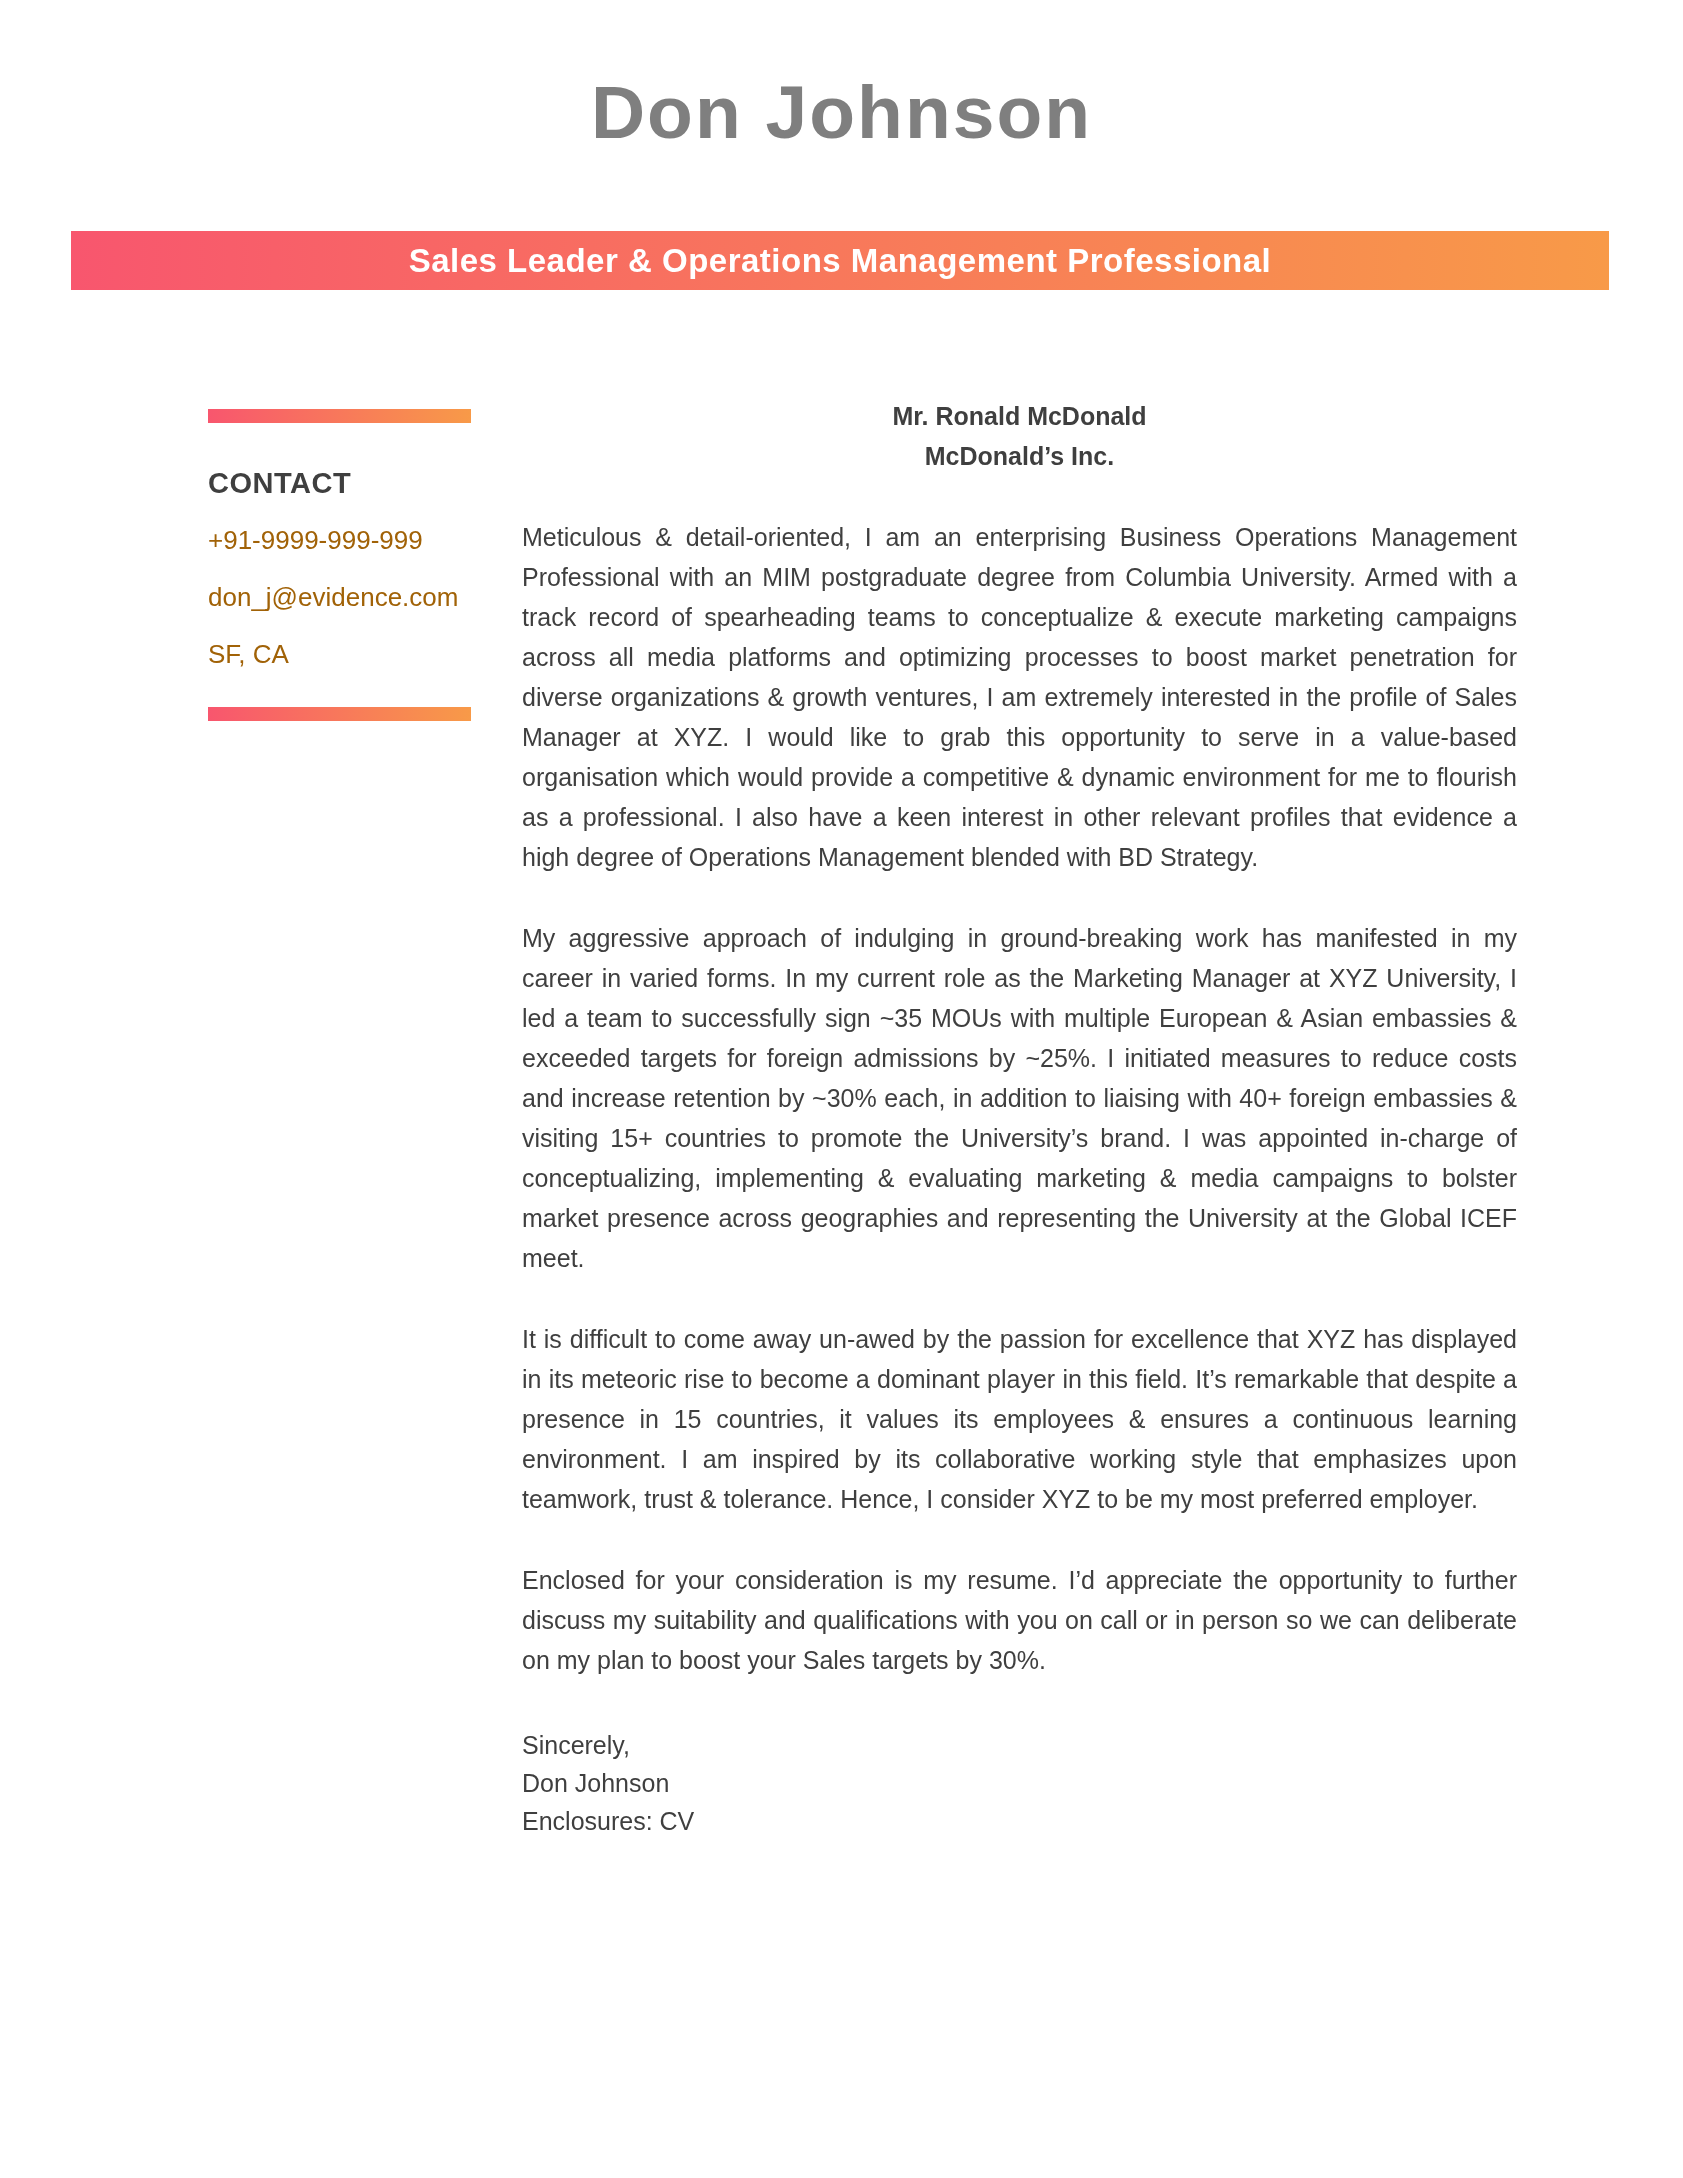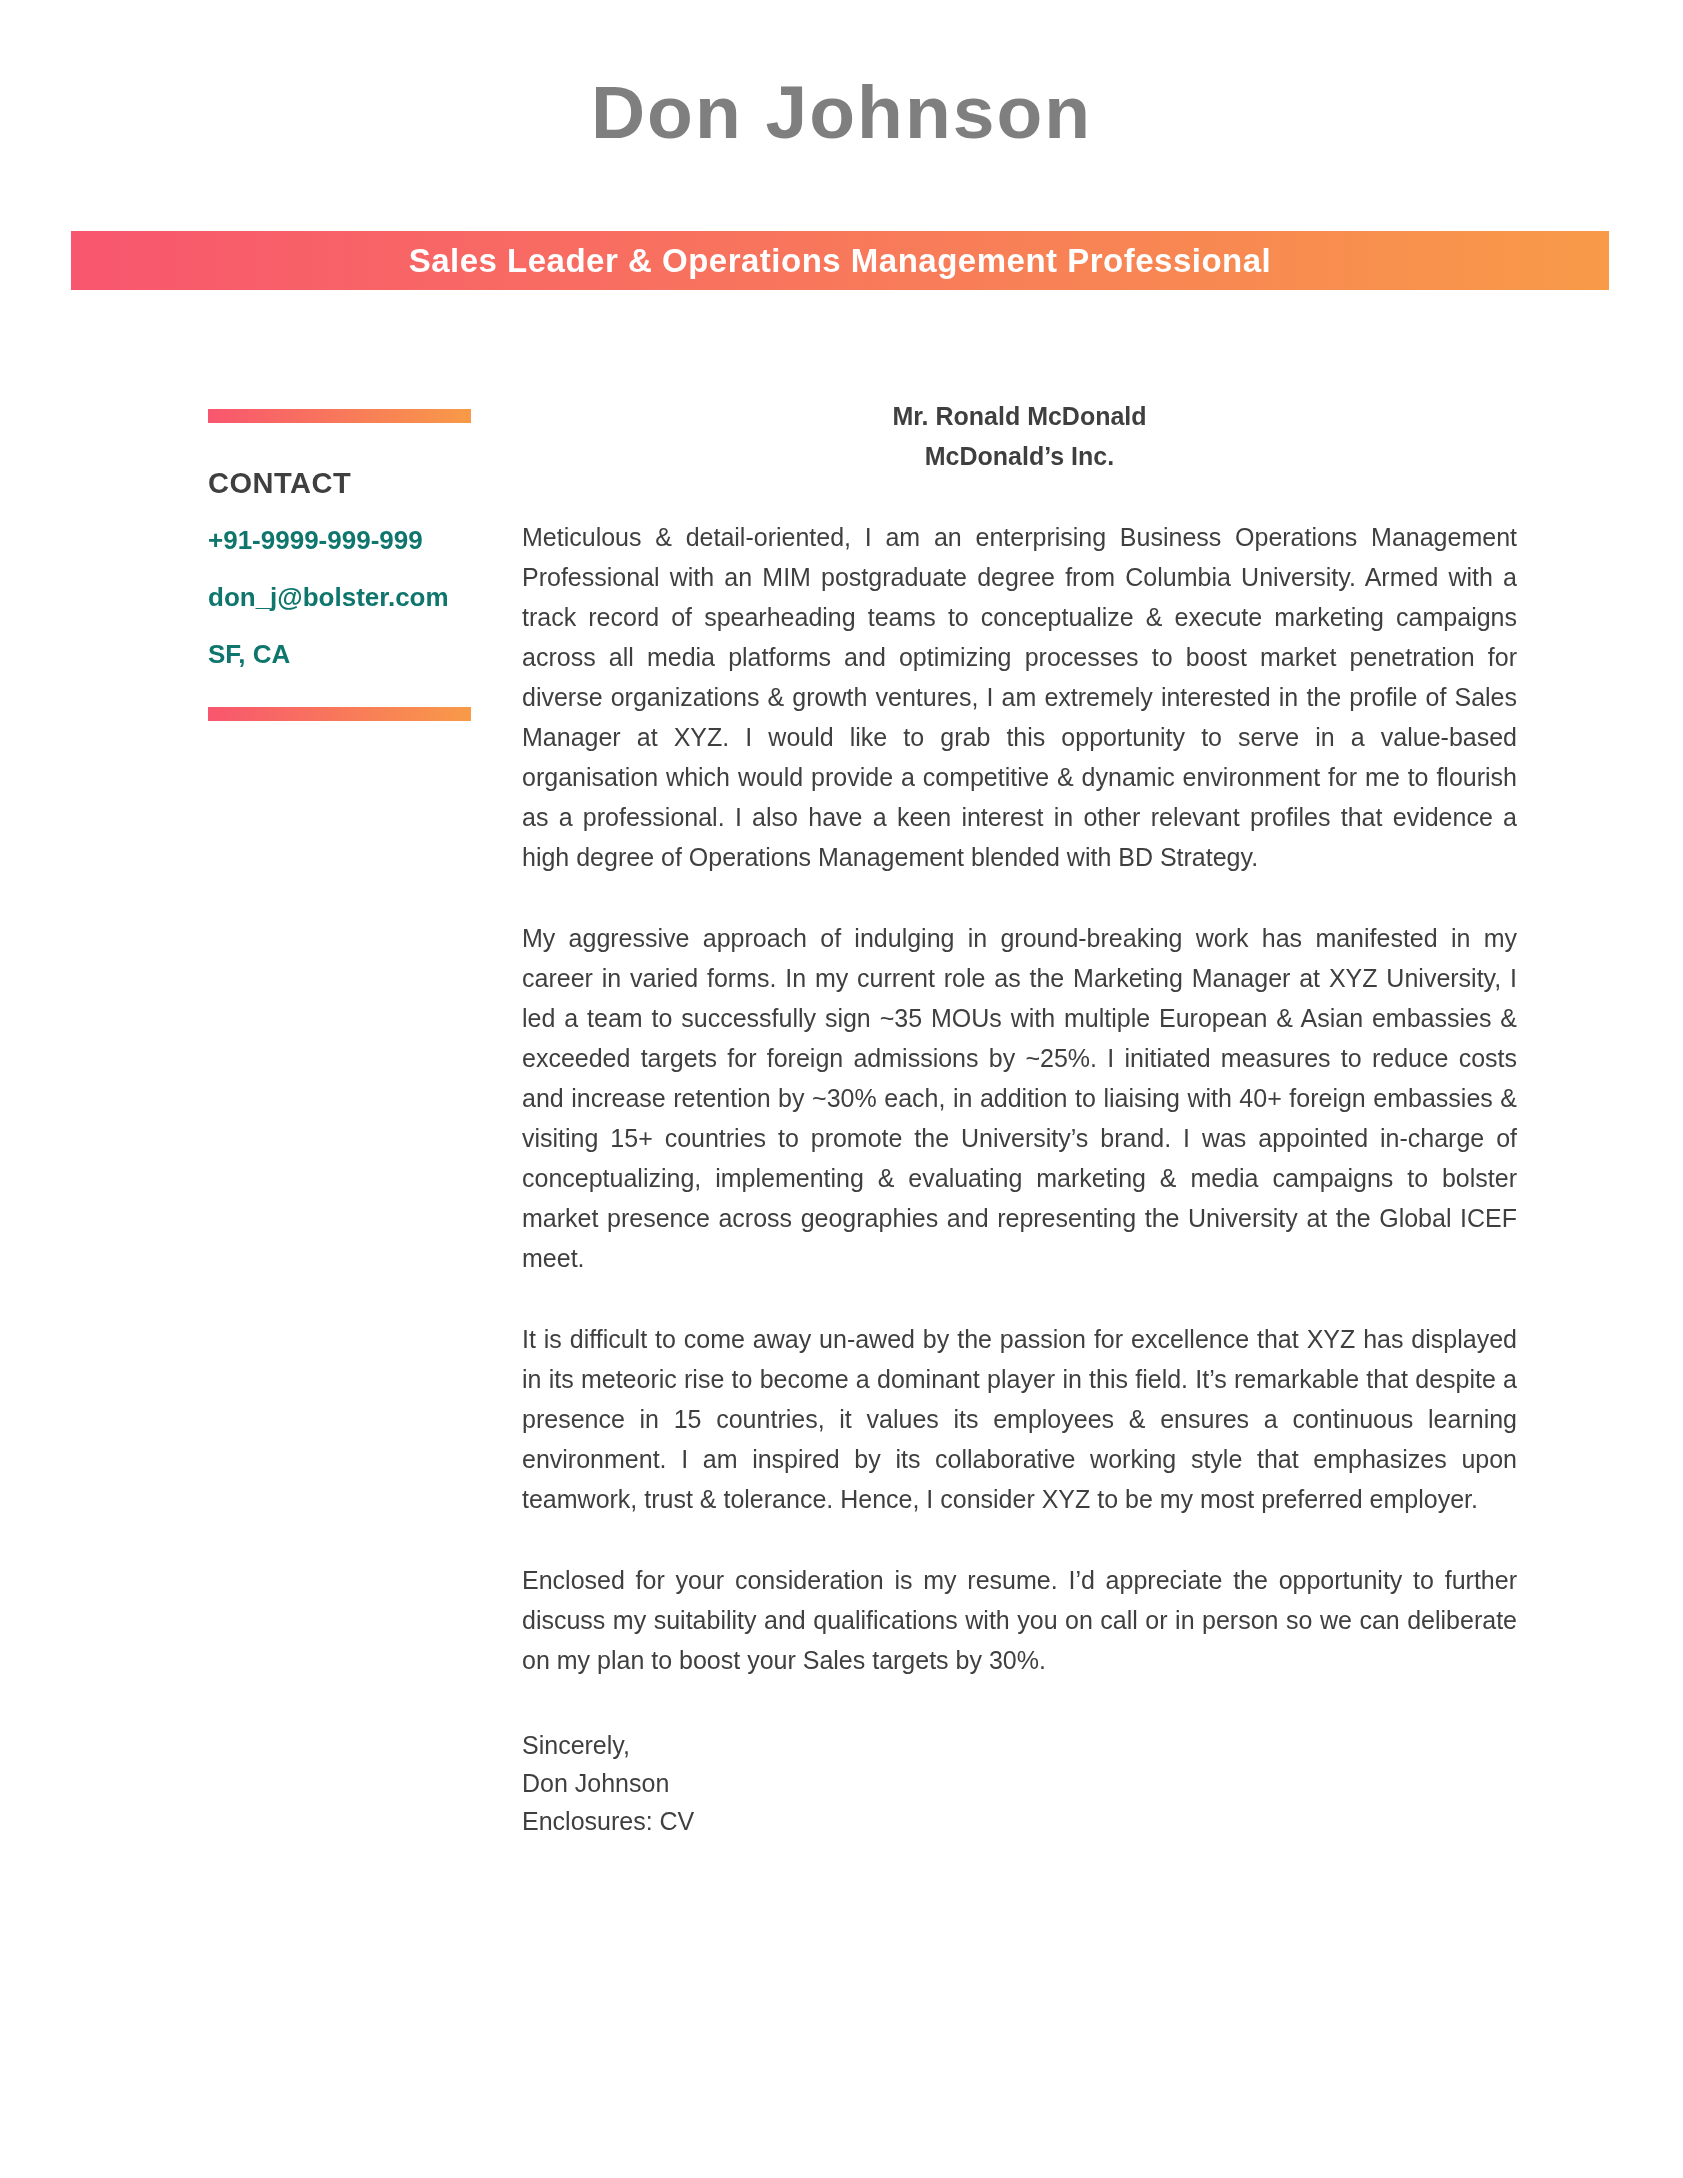--- a/index.html
+++ b/index.html
@@ -59,22 +59,22 @@
     margin-top: 44px;
     font-size: 29px;
     font-weight: bold;
     color: #3f3f3f;
     letter-spacing: 0.5px;
   }
   .contact-item {
     margin-top: 24px;
     font-size: 26px;
     line-height: 33px;
-    font-weight: bold;
-    color: #0f766e;
+    font-weight: normal;
+    color: #a16207;
   }
   .accent-bar.bottom { margin-top: 36px; }
 
   .letter {
     position: absolute;
     left: 522px;
     top: 396px;
     width: 995px;
     font-size: 25px;
     line-height: 40px;
@@ -97,21 +97,21 @@
 <div class="page-title">Don Johnson</div>
 
 <div class="banner">
   <span class="banner-text">Sales Leader &amp; Operations Management Professional</span>
 </div>
 
 <div class="sidebar">
   <div class="accent-bar top"></div>
   <div class="contact-heading">CONTACT</div>
   <div class="contact-item">+91-9999-999-999</div>
-  <div class="contact-item">don_j@bolster.com</div>
+  <div class="contact-item">don_j@evidence.com</div>
   <div class="contact-item">SF, CA</div>
   <div class="accent-bar bottom"></div>
 </div>
 
 <div class="letter">
   <div class="recipient-name">Mr. Ronald McDonald</div>
   <div class="recipient-company">McDonald’s Inc.</div>
 
   <p class="body-par">Meticulous &amp; detail-oriented, I am an enterprising Business Operations Management Professional with an MIM postgraduate degree from Columbia University. Armed with a track record of spearheading teams to conceptualize &amp; execute marketing campaigns across all media platforms and optimizing processes to boost market penetration for diverse organizations &amp; growth ventures, I am extremely interested in the profile of Sales Manager at XYZ. I would like to grab this opportunity to serve in a value-based organisation which would provide a competitive &amp; dynamic environment for me to flourish as a professional. I also have a keen interest in other relevant profiles that evidence a high degree of Operations Management blended with BD Strategy.</p>
   <p class="body-par">My aggressive approach of indulging in ground-breaking work has manifested in my career in varied forms. In my current role as the Marketing Manager at XYZ University, I led a team to successfully sign ~35 MOUs with multiple European &amp; Asian embassies &amp; exceeded targets for foreign admissions by ~25%. I initiated measures to reduce costs and increase retention by ~30% each, in addition to liaising with 40+ foreign embassies &amp; visiting 15+ countries to promote the University’s brand. I was appointed in-charge of conceptualizing, implementing &amp; evaluating marketing &amp; media campaigns to bolster market presence across geographies and representing the University at the Global ICEF meet.</p>

